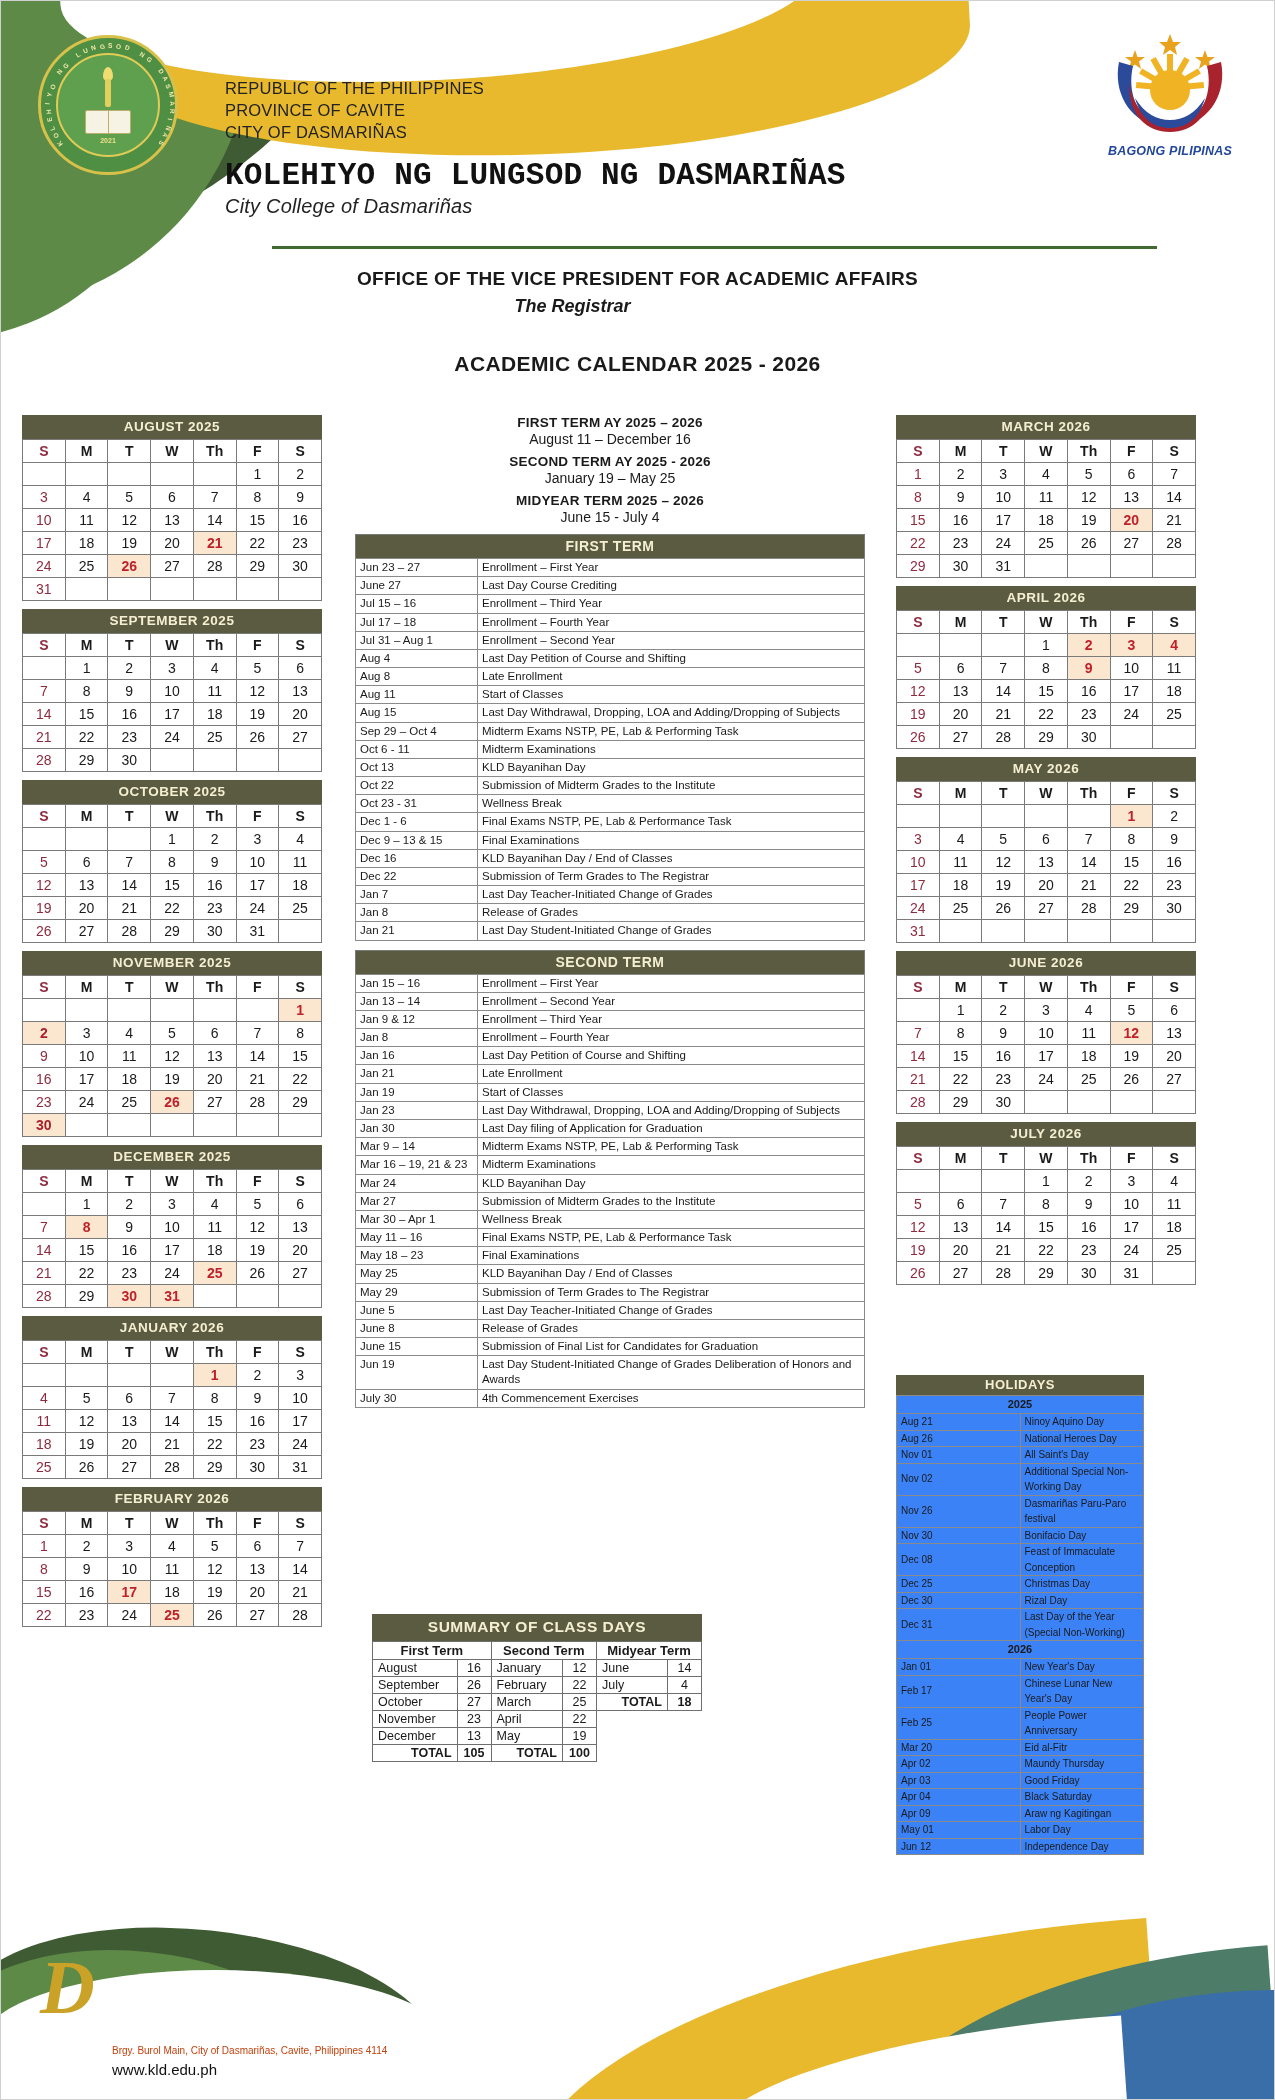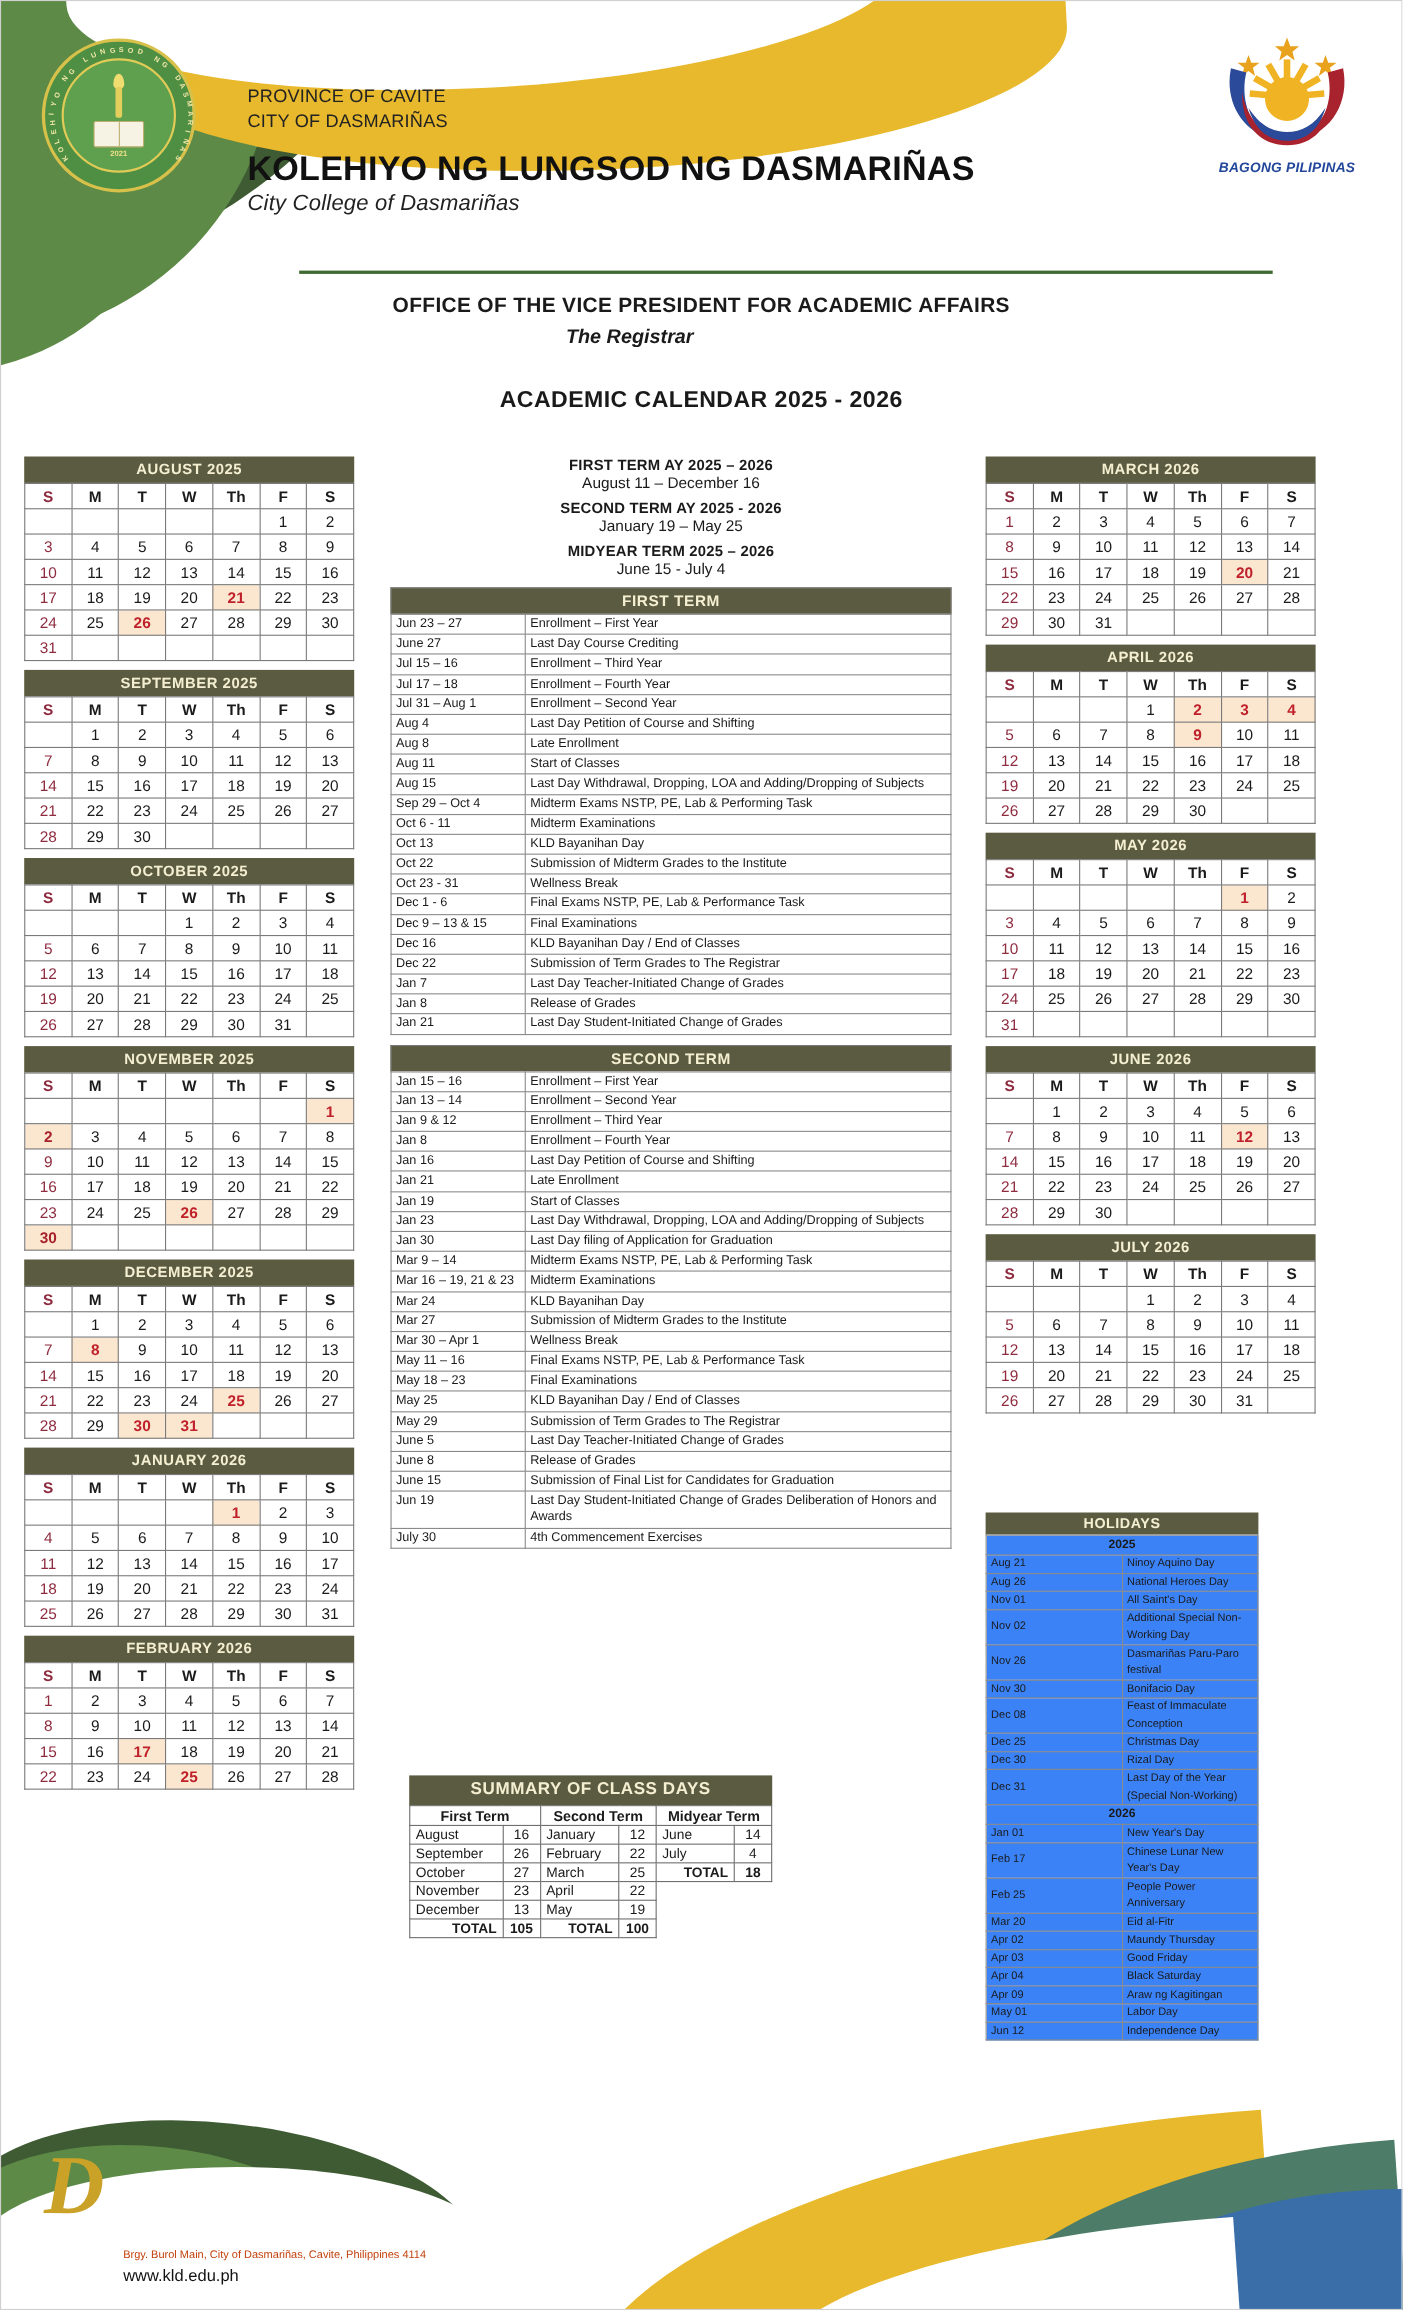--- a/index.html
+++ b/index.html
@@ -71,21 +71,21 @@
   #seal .year { font-size:7px; color:#efe08a; font-weight:bold; margin-top:3px; }
 
   
   #bp-logo { position:absolute; right:30px; top:28px; width:150px; height:135px; z-index:5; text-align:center;}
   #bp-caption { font-size:12.5px; font-weight:bold; font-style:italic; color:#23479b; letter-spacing:.2px; }
 
   
   #hdr-text { position:absolute; left:225px; top:78px; z-index:6; }
   #hdr-text .line { font-size:16.5px; letter-spacing:.2px; line-height:1.33; color:#222; }
   #kld-name {
-    font-family:Liberation Sans, sans-serif;
+    font-family:Liberation Mono, monospace;
     font-size:31px; font-weight:bold; letter-spacing:.2px; margin-top:14px; color:#111;
   }
   #kld-sub {
     font-size:20px; font-style:italic; color:#222; margin-top:2px; letter-spacing:.2px;
   }
   #hdr-rule {
     position:absolute; left:272px; top:246px; width:885px; height:3px;
     background:#3f6b33; z-index:6;
   }
   #office-line {
@@ -266,20 +266,21 @@
     </g>
     <path d="M24 34 C18 64 34 92 62 98 C42 88 32 64 38 38 Z" fill="#2c4a9a"></path>
     <path d="M126 34 C132 64 116 92 88 98 C108 88 118 64 112 38 Z" fill="#a8232e"></path>
     <path d="M34 56 C34 88 52 104 75 104 C98 104 116 88 116 56 C110 84 96 94 75 94 C54 94 40 84 34 56 Z" fill="#a8232e"></path>
     <path d="M40 70 C46 92 60 100 75 100 C90 100 104 92 110 70 C100 86 88 92 75 92 C62 92 50 86 40 70 Z" fill="#2c4a9a"></path>
   </svg>
   <div id="bp-caption">BAGONG PILIPINAS</div>
 </div>
 
 <div id="hdr-text">
+  <div class="line">REPUBLIC OF THE PHILIPPINES</div>
   <div class="line">PROVINCE OF CAVITE</div>
   <div class="line">CITY OF DASMARIÑAS</div>
   <div id="kld-name">KOLEHIYO NG LUNGSOD NG DASMARIÑAS</div>
   <div id="kld-sub">City College of Dasmariñas</div>
 </div>
 <div id="hdr-rule"></div>
 <div id="office-line">OFFICE OF THE VICE PRESIDENT FOR ACADEMIC AFFAIRS</div>
 <div id="registrar-line">The Registrar</div>
 <div id="cal-title">ACADEMIC CALENDAR 2025 - 2026</div>
 

